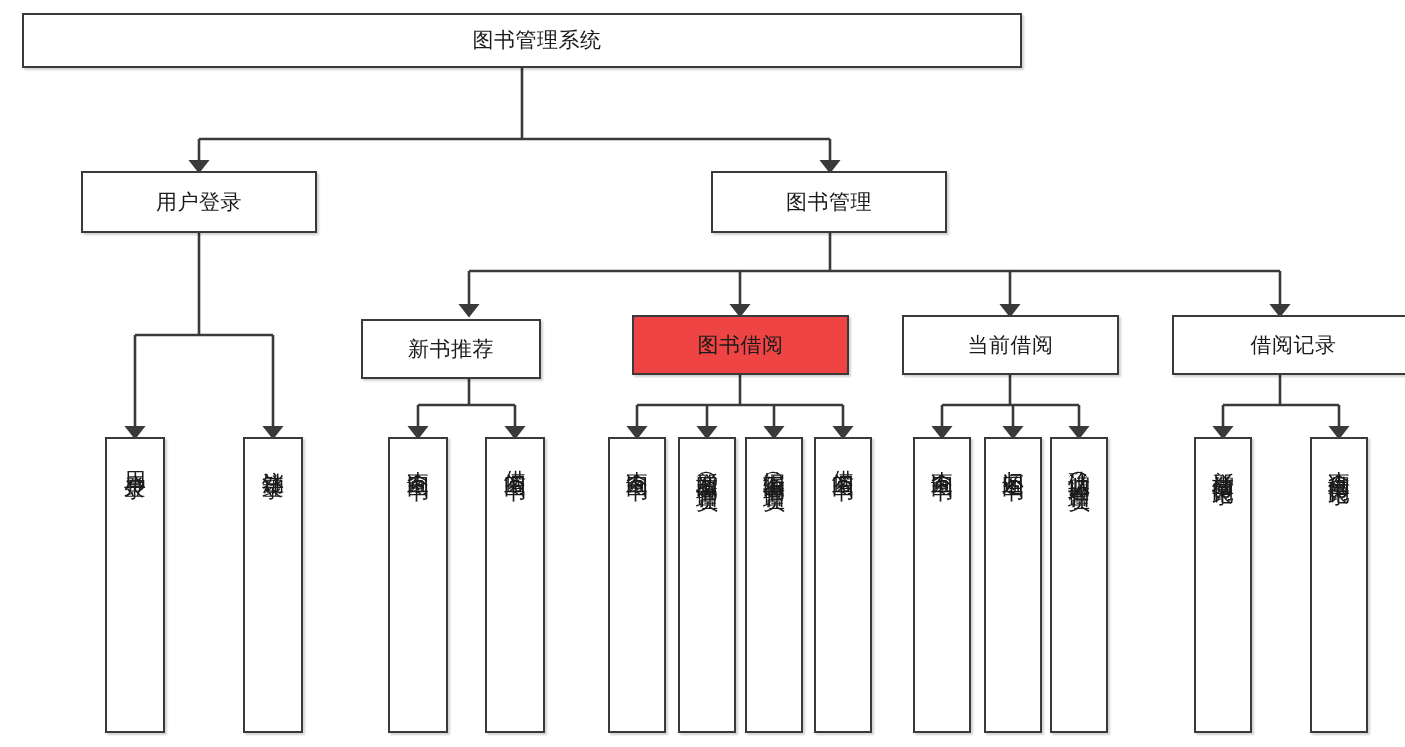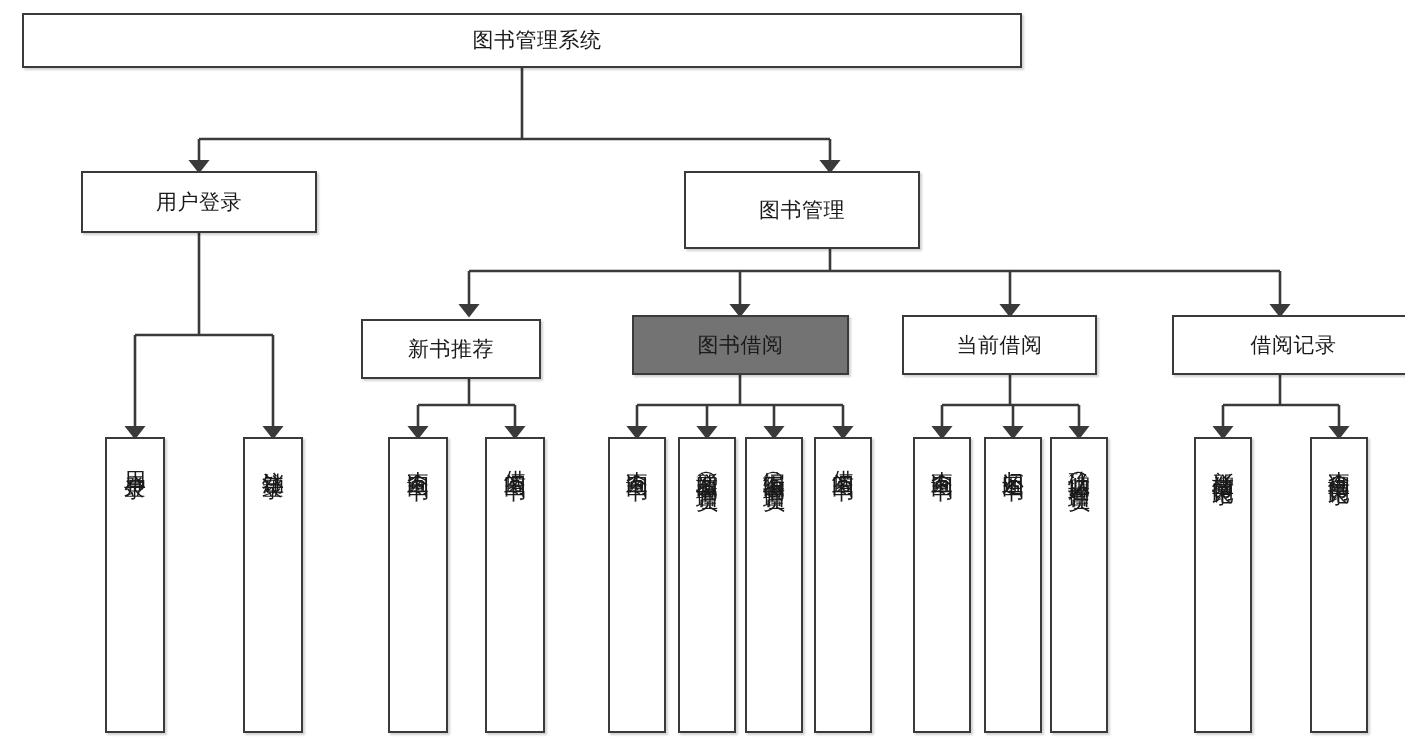--- a/index.html
+++ b/index.html
@@ -132,31 +132,31 @@
     </g>
   </svg>
 
   <div class="node-box" style="left: 22px; top: 13px; width: 1000px; height: 55px; border-color: rgb(58, 58, 58); background: rgb(255, 255, 255); padding-left: 30px;">
     <span class="node-label" style="color: rgb(26, 26, 26);">图书管理系统</span>
   </div>
 
   <div class="node-box" style="left: 81px; top: 171px; width: 236px; height: 62px; border-color: rgb(58, 58, 58); background: rgb(255, 255, 255);">
     <span class="node-label" style="color: rgb(26, 26, 26);">用户登录</span>
   </div>
-  <div class="node-box" style="left: 684px; top: 171px; width: 236px; height: 78px; border-color: rgb(58, 58, 58); background: rgb(255, 255, 255);">
+  <div class="node-box" style="left: 711px; top: 171px; width: 236px; height: 62px; border-color: rgb(58, 58, 58); background: rgb(255, 255, 255);">
     <span class="node-label" style="color: rgb(26, 26, 26);">图书管理</span>
   </div>
 
   <div class="node-box" style="left: 361px; top: 319px; width: 180px; height: 60px; border-color: rgb(58, 58, 58); background: rgb(255, 255, 255); justify-content: center;">
     <span class="node-label" style="color: rgb(26, 26, 26);">新书推荐</span>
   </div>
-  <div class="node-box" style="left: 632px; top: 315px; width: 217px; height: 60px; border-color: rgb(58, 58, 58); background: #737373;">
+  <div class="node-box" style="left: 632px; top: 315px; width: 217px; height: 60px; border-color: rgb(58, 58, 58); background: #ef4444;">
     <span class="node-label" style="color: rgb(26, 26, 26);">图书借阅</span>
   </div>
-  <div class="node-box" style="left: 902px; top: 315px; width: 195px; height: 60px; border-color: rgb(58, 58, 58); background: rgb(255, 255, 255);">
+  <div class="node-box" style="left: 902px; top: 315px; width: 217px; height: 60px; border-color: rgb(58, 58, 58); background: rgb(255, 255, 255);">
     <span class="node-label" style="color: rgb(26, 26, 26);">当前借阅</span>
   </div>
   <div class="node-box" style="left: 1172px; top: 315px; width: 243px; height: 60px; border-color: rgb(58, 58, 58); background: rgb(255, 255, 255);">
     <span class="node-label" style="color: rgb(26, 26, 26);">借阅记录</span>
   </div>
 
   <div class="node-box vertical" style="left: 105px; top: 437px; width: 60px; height: 296px; border-color: rgb(58, 58, 58); background: rgb(255, 255, 255);">
     <span class="node-label" style="color: rgb(26, 26, 26);">用户登录</span>
   </div>
   <div class="node-box vertical" style="left: 243px; top: 437px; width: 60px; height: 296px; border-color: rgb(58, 58, 58); background: rgb(255, 255, 255);">

